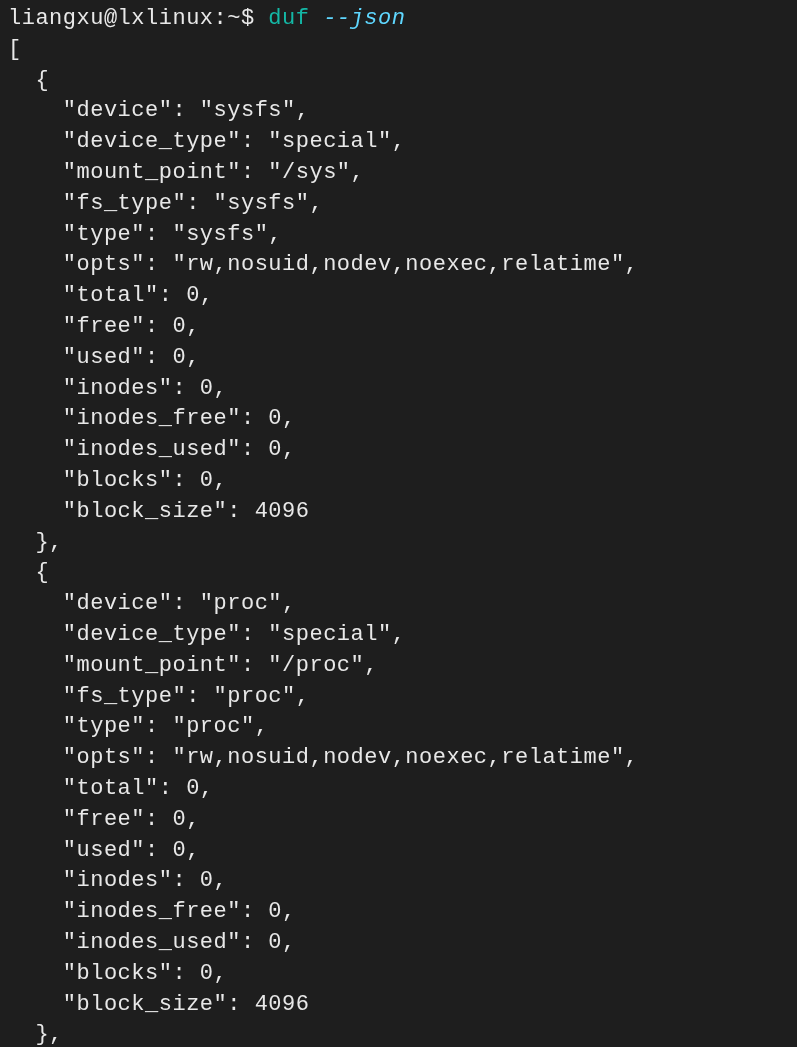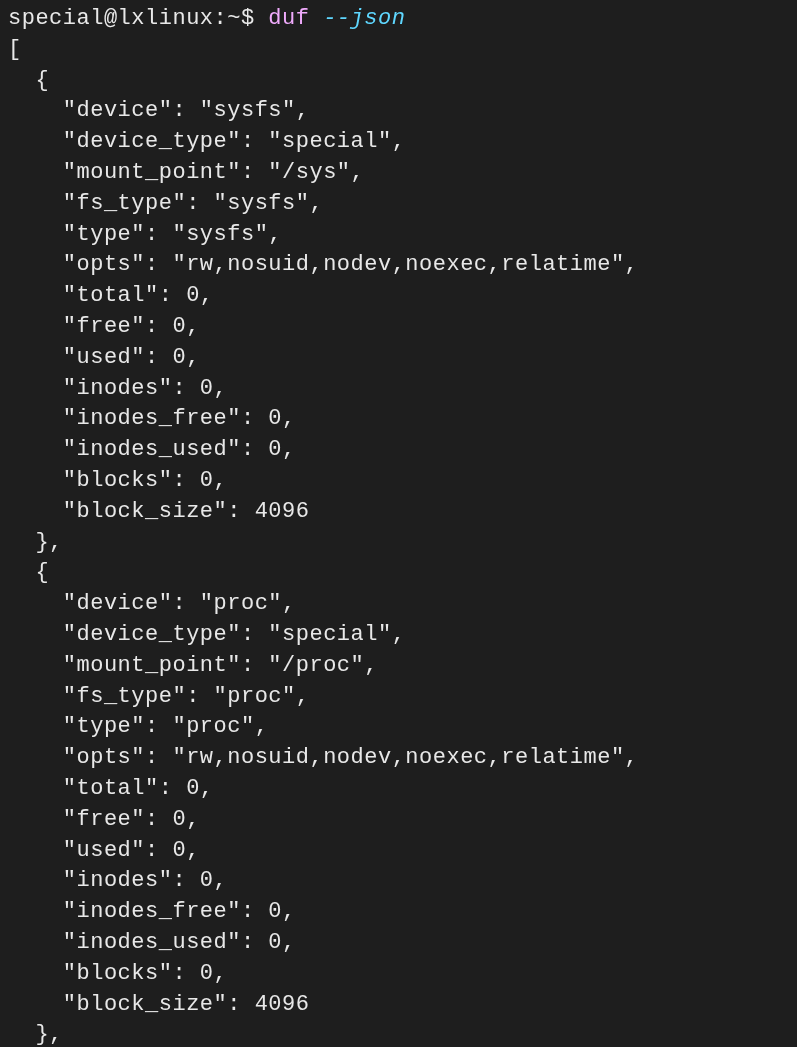--- a/index.html
+++ b/index.html
@@ -22,34 +22,34 @@
     .terminal {
       white-space: pre;
     }
     .prompt-user {
       color: #e8e8e8;
     }
     .prompt-symbol {
       color: #e8e8e8;
     }
     .command {
-      color: #f0abfc;
+      color: #14b8a6;
     }
     .flag {
       color: #5fd7ff;
       font-style: italic;
     }
     .output {
       color: #e8e8e8;
     }
   </style>
 </head>
 <body>
 
-<div class="terminal"><span class="prompt-user">special@lxlinux</span><span class="prompt-symbol">:</span><span class="prompt-user">~</span><span class="prompt-symbol">$</span><span> </span><span class="command">duf</span><span> </span><span class="flag">--json</span>
+<div class="terminal"><span class="prompt-user">liangxu@lxlinux</span><span class="prompt-symbol">:</span><span class="prompt-user">~</span><span class="prompt-symbol">$</span><span> </span><span class="command">duf</span><span> </span><span class="flag">--json</span>
 <span class="output">[</span>
 <span class="output">  {</span>
 <span class="output">    "device": "sysfs",</span>
 <span class="output">    "device_type": "special",</span>
 <span class="output">    "mount_point": "/sys",</span>
 <span class="output">    "fs_type": "sysfs",</span>
 <span class="output">    "type": "sysfs",</span>
 <span class="output">    "opts": "rw,nosuid,nodev,noexec,relatime",</span>
 <span class="output">    "total": 0,</span>
 <span class="output">    "free": 0,</span>

